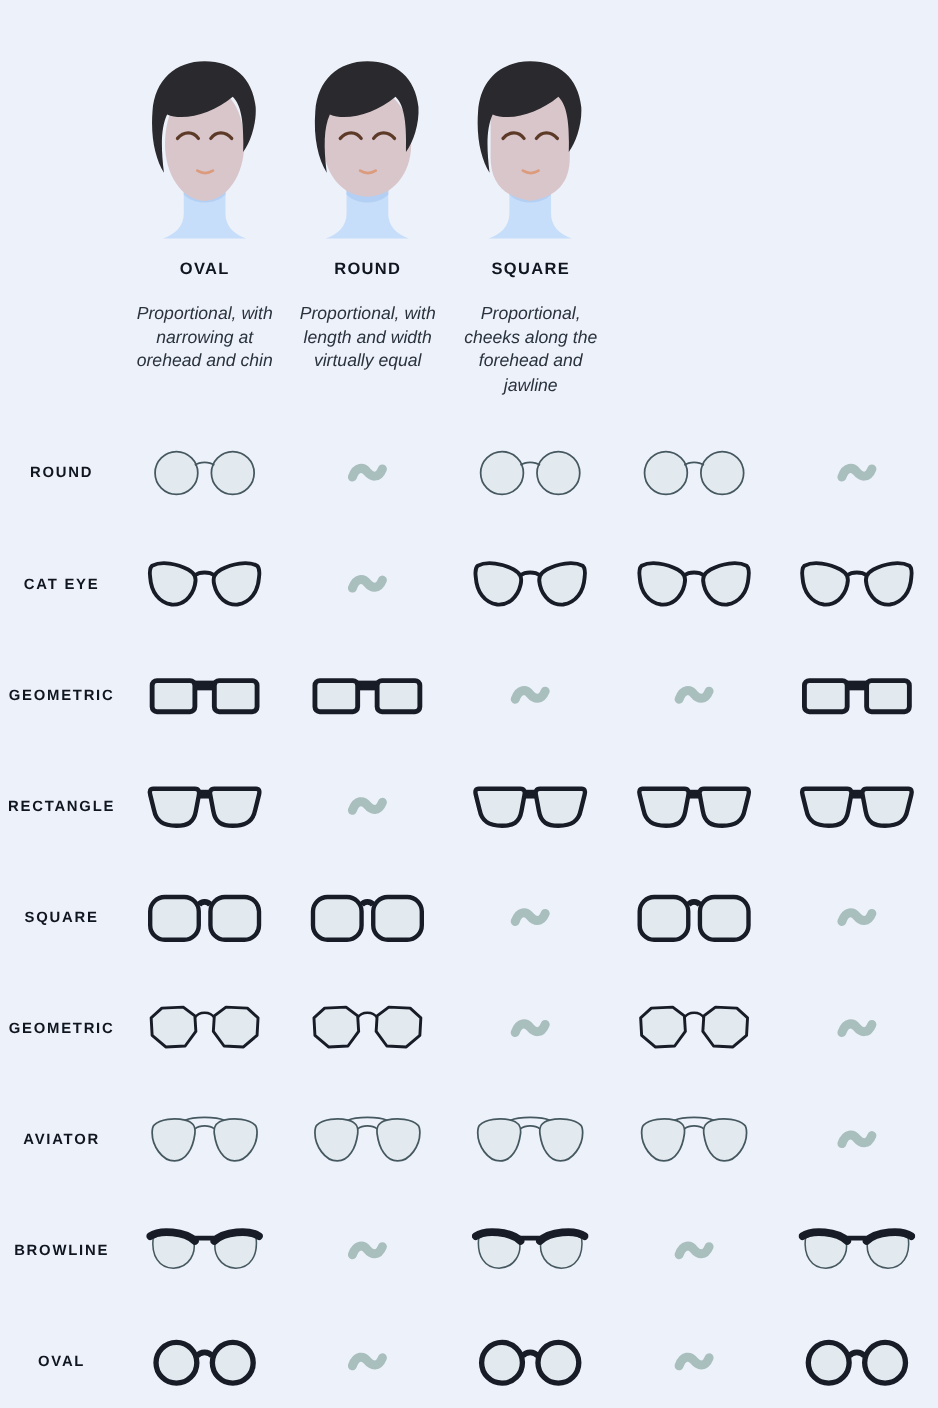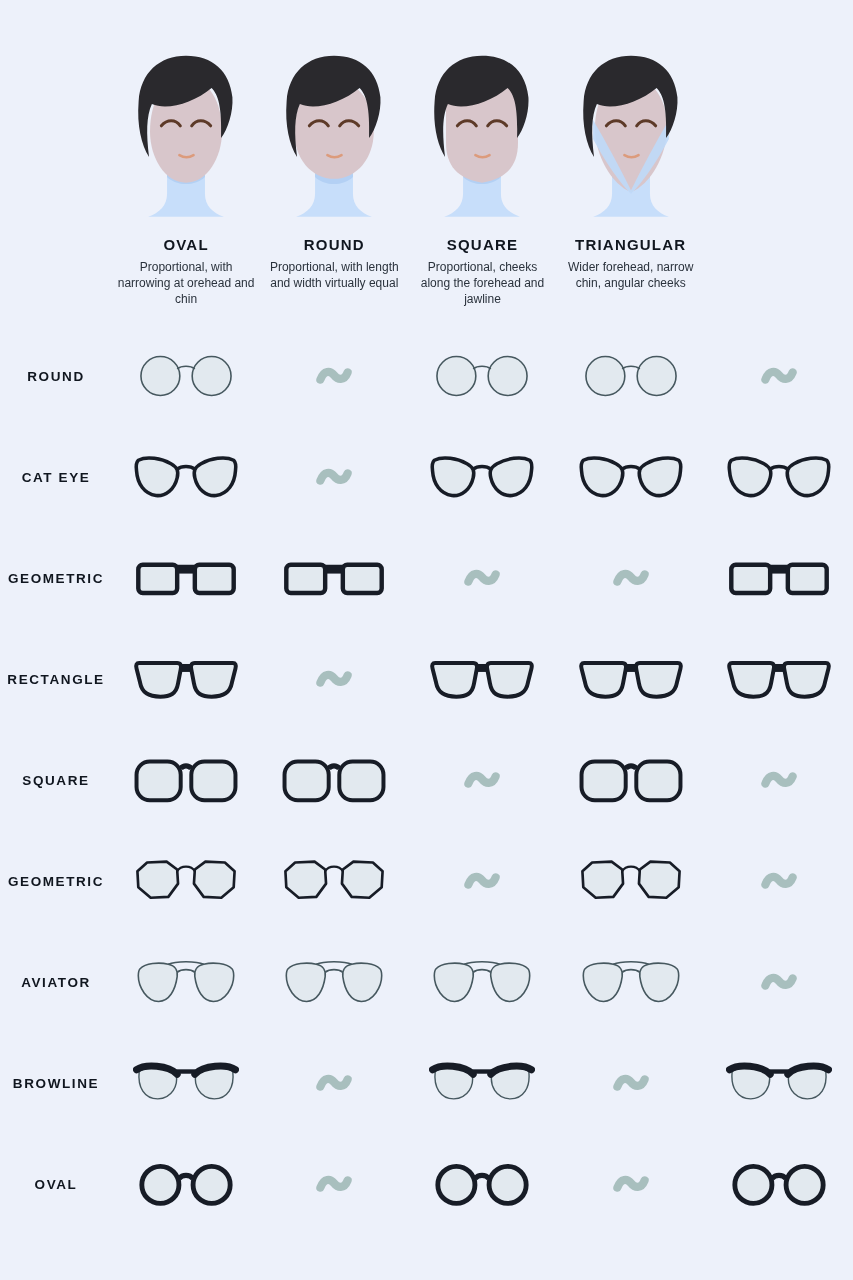--- a/index.html
+++ b/index.html
@@ -13,21 +13,21 @@
   body{
     height:1280px;background:var(--bg);
     font-family:"Liberation Sans", sans-serif;color:var(--text-primary);
     overflow:hidden;
   }
   .cols{display:grid;grid-template-columns:112px repeat(5,1fr);}
   .header{padding-top:50px;}
   .face-col{display:flex;flex-direction:column;align-items:center;text-align:center;}
   .face-col svg{width:136px;height:180px;display:block;}
   .face-name{margin-top:6px;font-size:15px;font-weight:bold;letter-spacing:1.2px;color:var(--text-primary);}
-  .face-desc{margin-top:6px;font-size:12px;line-height:1.35;color:var(--text-secondary);max-width:140px;}
+  .face-desc{margin-top:22px;font-size:16px;line-height:1.35;color:var(--text-secondary);max-width:140px;font-style:italic;}
   #matrix{margin-top:18px;}
   .row{display:grid;grid-template-columns:112px repeat(5,1fr);height:101px;align-items:center;justify-items:center;}
   .row-label{font-size:13.5px;font-weight:bold;letter-spacing:1.6px;color:var(--text-primary);justify-self:center;white-space:nowrap;}
   .cell{display:flex;align-items:center;justify-content:center;width:100%;height:100%;}
   .cell svg.glasses{width:106px;height:50px;display:block;}
   .cell svg.tilde{width:40px;height:26px;display:block;}
 </style>
 </head>
 <body>
 
@@ -66,33 +66,20 @@
       <path d="M50,118 C56,136 84,136 90,118 L90,134 C80,144 60,144 50,134 Z" fill="var(--collar-shade)"></path>
       <path d="M44,34 L96,34 C104,34 108,44 108,62 L108,98 C108,122 96,136 70,140 C44,136 32,122 32,98 L32,62 C32,44 36,34 44,34 Z" fill="var(--skin)"></path>
       <path d="M70,6 C42,6 22,24 20,54 C18,80 23,100 31,113 C28,88 28,70 34,57 C50,64 78,56 97,40 C104,47 108,60 107,93 C114,84 120,66 119,50 C116,22 98,6 70,6 Z" fill="var(--hair)"></path>
       <path d="M44,80 C50,73 59,73 64,80 M76,80 C81,73 90,73 96,80" stroke="var(--brow)" stroke-width="3.2" fill="none" stroke-linecap="round"></path>
       <path d="M63,111 C68,114 73,114 78,111" stroke="var(--mouth)" stroke-width="2.6" fill="none" stroke-linecap="round"></path>
     </svg>
     <div class="face-name">SQUARE</div>
     <div class="face-desc">Proportional, cheeks along the forehead and jawline</div>
   </div>
 
-  <div class="face-col">
-    <svg viewBox="0 0 140 190">
-      <path d="M50,118 L50,152 C50,164 42,172 30,176 L110,176 C98,172 90,164 90,152 L90,118 Z" fill="var(--collar)"></path>
-      <path d="M50,118 C56,136 84,136 90,118 L90,134 C80,144 60,144 50,134 Z" fill="var(--collar-shade)"></path>
-      <path d="M70,30 C94,30 108,52 108,82 C108,112 90,142 70,150 C50,142 32,112 32,82 C32,52 46,30 70,30 Z" fill="var(--skin)"></path>
-      <path d="M30,74 C44,98 58,124 70,148 C82,124 96,98 110,74 L110,94 C96,120 82,140 70,152 C58,140 44,120 30,94 Z" fill="var(--face-overlay)" opacity="0.9"></path>
-      <path d="M70,6 C42,6 22,24 20,54 C18,80 23,100 31,113 C28,88 28,70 34,57 C50,64 78,56 97,40 C104,47 108,60 107,93 C114,84 120,66 119,50 C116,22 98,6 70,6 Z" fill="var(--hair)"></path>
-      <path d="M44,80 C50,73 59,73 64,80 M76,80 C81,73 90,73 96,80" stroke="var(--brow)" stroke-width="3.2" fill="none" stroke-linecap="round"></path>
-      <path d="M63,111 C68,114 73,114 78,111" stroke="var(--mouth)" stroke-width="2.6" fill="none" stroke-linecap="round"></path>
-    </svg>
-    <div class="face-name">TRIANGULAR</div>
-    <div class="face-desc">Wider forehead, narrow chin, angular cheeks</div>
-  </div>
 
 </div>
 
 <div id="matrix">
     <div class="row">
       <div class="row-label">ROUND</div>
       <div class="cell">
         <svg class="glasses" viewBox="0 0 120 56">
           <g fill="var(--lens)" stroke="var(--thin-frame)" stroke-width="1.8">
       <circle cx="31" cy="28" r="22"></circle>

